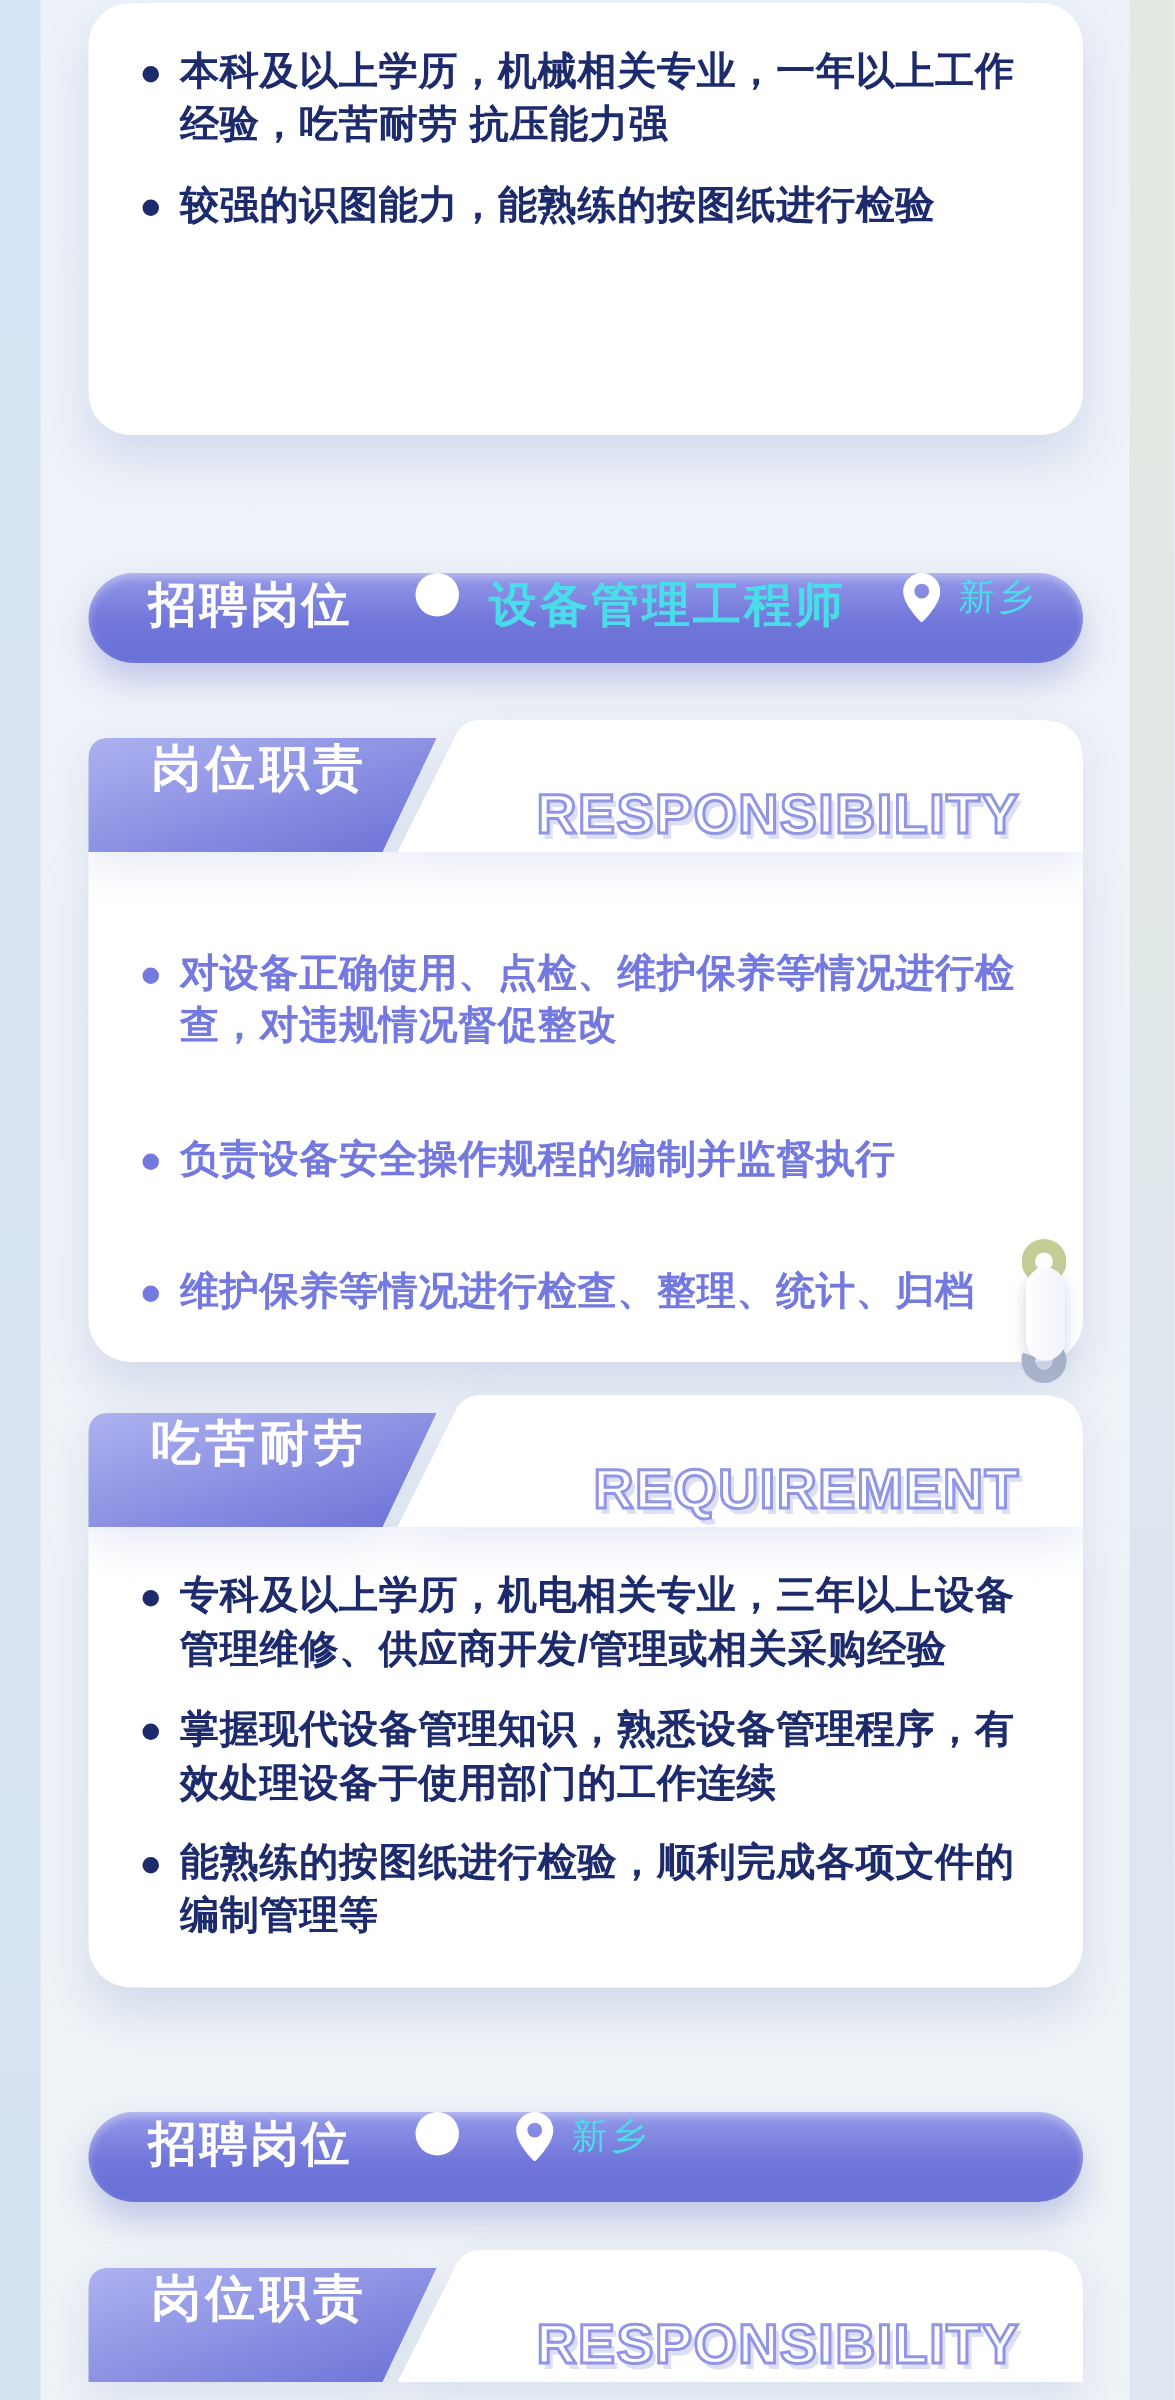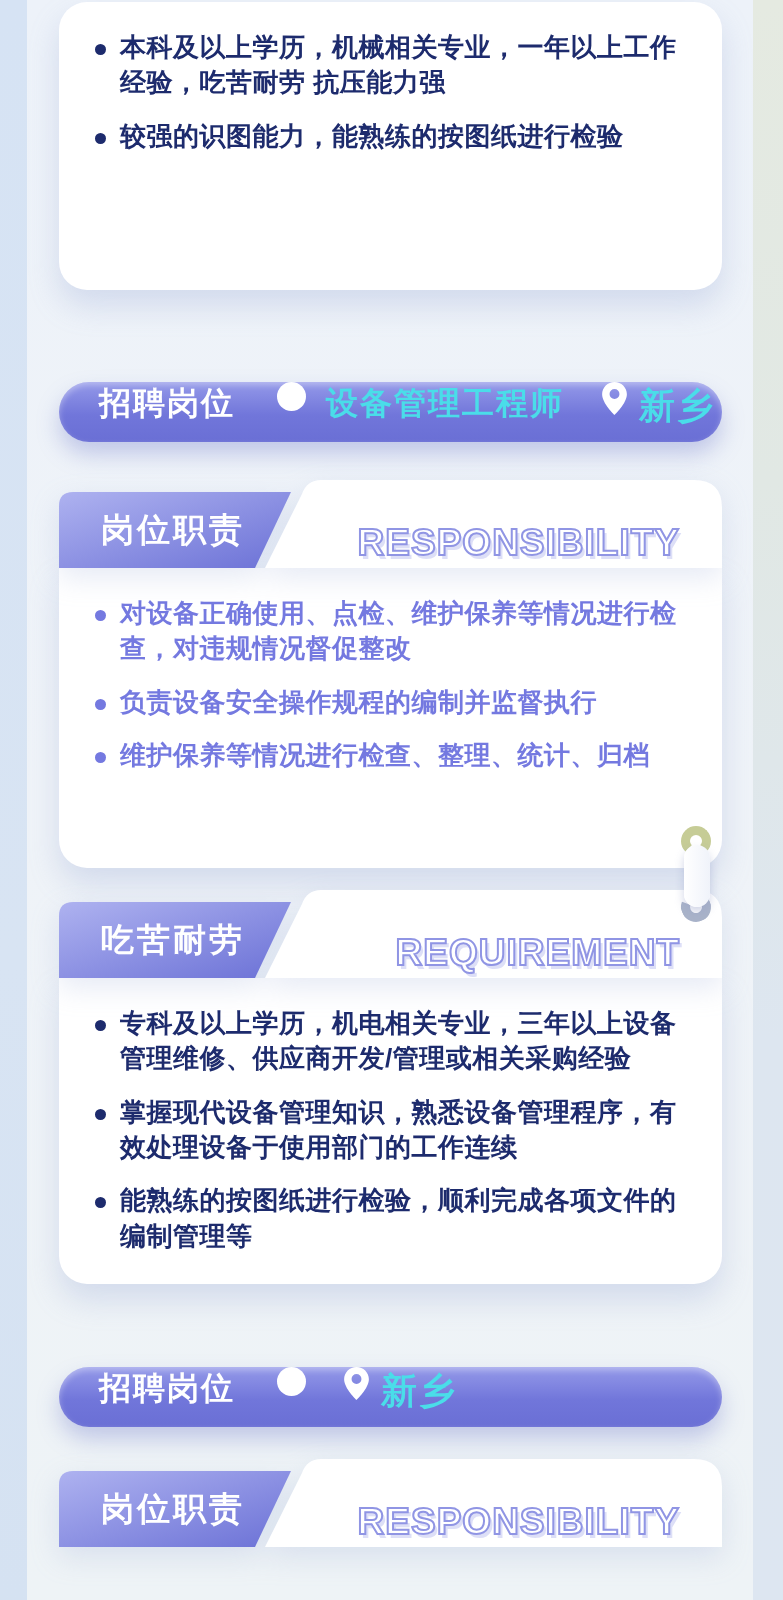--- a/index.html
+++ b/index.html
@@ -30,48 +30,48 @@
   .blist{ display:flex; flex-direction:column; gap:18px; }
   .bitem{
     position:relative; padding-left:27px;
     font-size:26px; font-weight:700; line-height:1.36; letter-spacing:.5px;
   }
   .bitem::before{
     content:""; position:absolute; left:2px; top:14px;
     width:11px; height:11px; border-radius:50%; background:currentColor;
   }
   .navy{ color:#1d2b6d; }
-  .purple{ color:#7479e0; }
+  .purple{ color:#7479e0;margin-top:35px; }
 
   
   .banner{
     height:60px; border-radius:30px; display:flex; align-items:flex-start;
     background:linear-gradient(180deg,#9499e9 0%,#7176da 55%,#6a6fd5 100%);
     box-shadow:0 12px 22px rgba(118,128,205,.38), inset 0 3px 6px rgba(255,255,255,.35);
     color:#fff;
   }
   .banner-1{ margin-top:92px; }
   .banner-2{ margin-top:83px; }
   .banner-label{ margin-left:40px; font-size:32px; font-weight:700; letter-spacing:2px; }
   .banner-dot{ width:29px; height:29px; border-radius:50%; background:#ffffff; margin-left:42px; flex:none; }
   .banner-title{ margin-left:20px; font-size:32px; font-weight:700; letter-spacing:2px; color:#4adde9; }
   .banner-pin{ margin-left:38px; flex:none; display:flex; }
-  .banner-loc{ margin-left:12px; font-size:36px; font-weight:700; letter-spacing:2px; color:#4adde9; }
+  .banner-loc{ margin-left:12px; font-size:24px; font-weight:400; letter-spacing:2px; color:#4adde9; }
 
   
   .sec{ margin-top:38px; }
   .sec-2{ margin-top:22px; }
   .sec-3{ margin-top:32px; }
   .sec-head{ position:relative; height:88px; }
   .sec-head svg.headshape{
     position:absolute; inset:0; overflow:visible;
     filter:drop-shadow(0 10px 14px rgba(140,158,210,.22));
   }
   .tab-label{
-    position:absolute; left:42px; top:28px;
+    position:absolute; left:42px; top:10px;
     font-size:33px; font-weight:700; color:#ffffff; letter-spacing:3px;
   }
   .sec-en{
     position:absolute; right:42px; bottom:4px;
     font-size:37px; font-weight:700; letter-spacing:1px; color:#ffffff;
     -webkit-text-stroke:2px #9095e4;
     text-shadow:3px 4px 0 rgba(144,149,228,.30);
     white-space:nowrap;
   }
   .sec-body{

